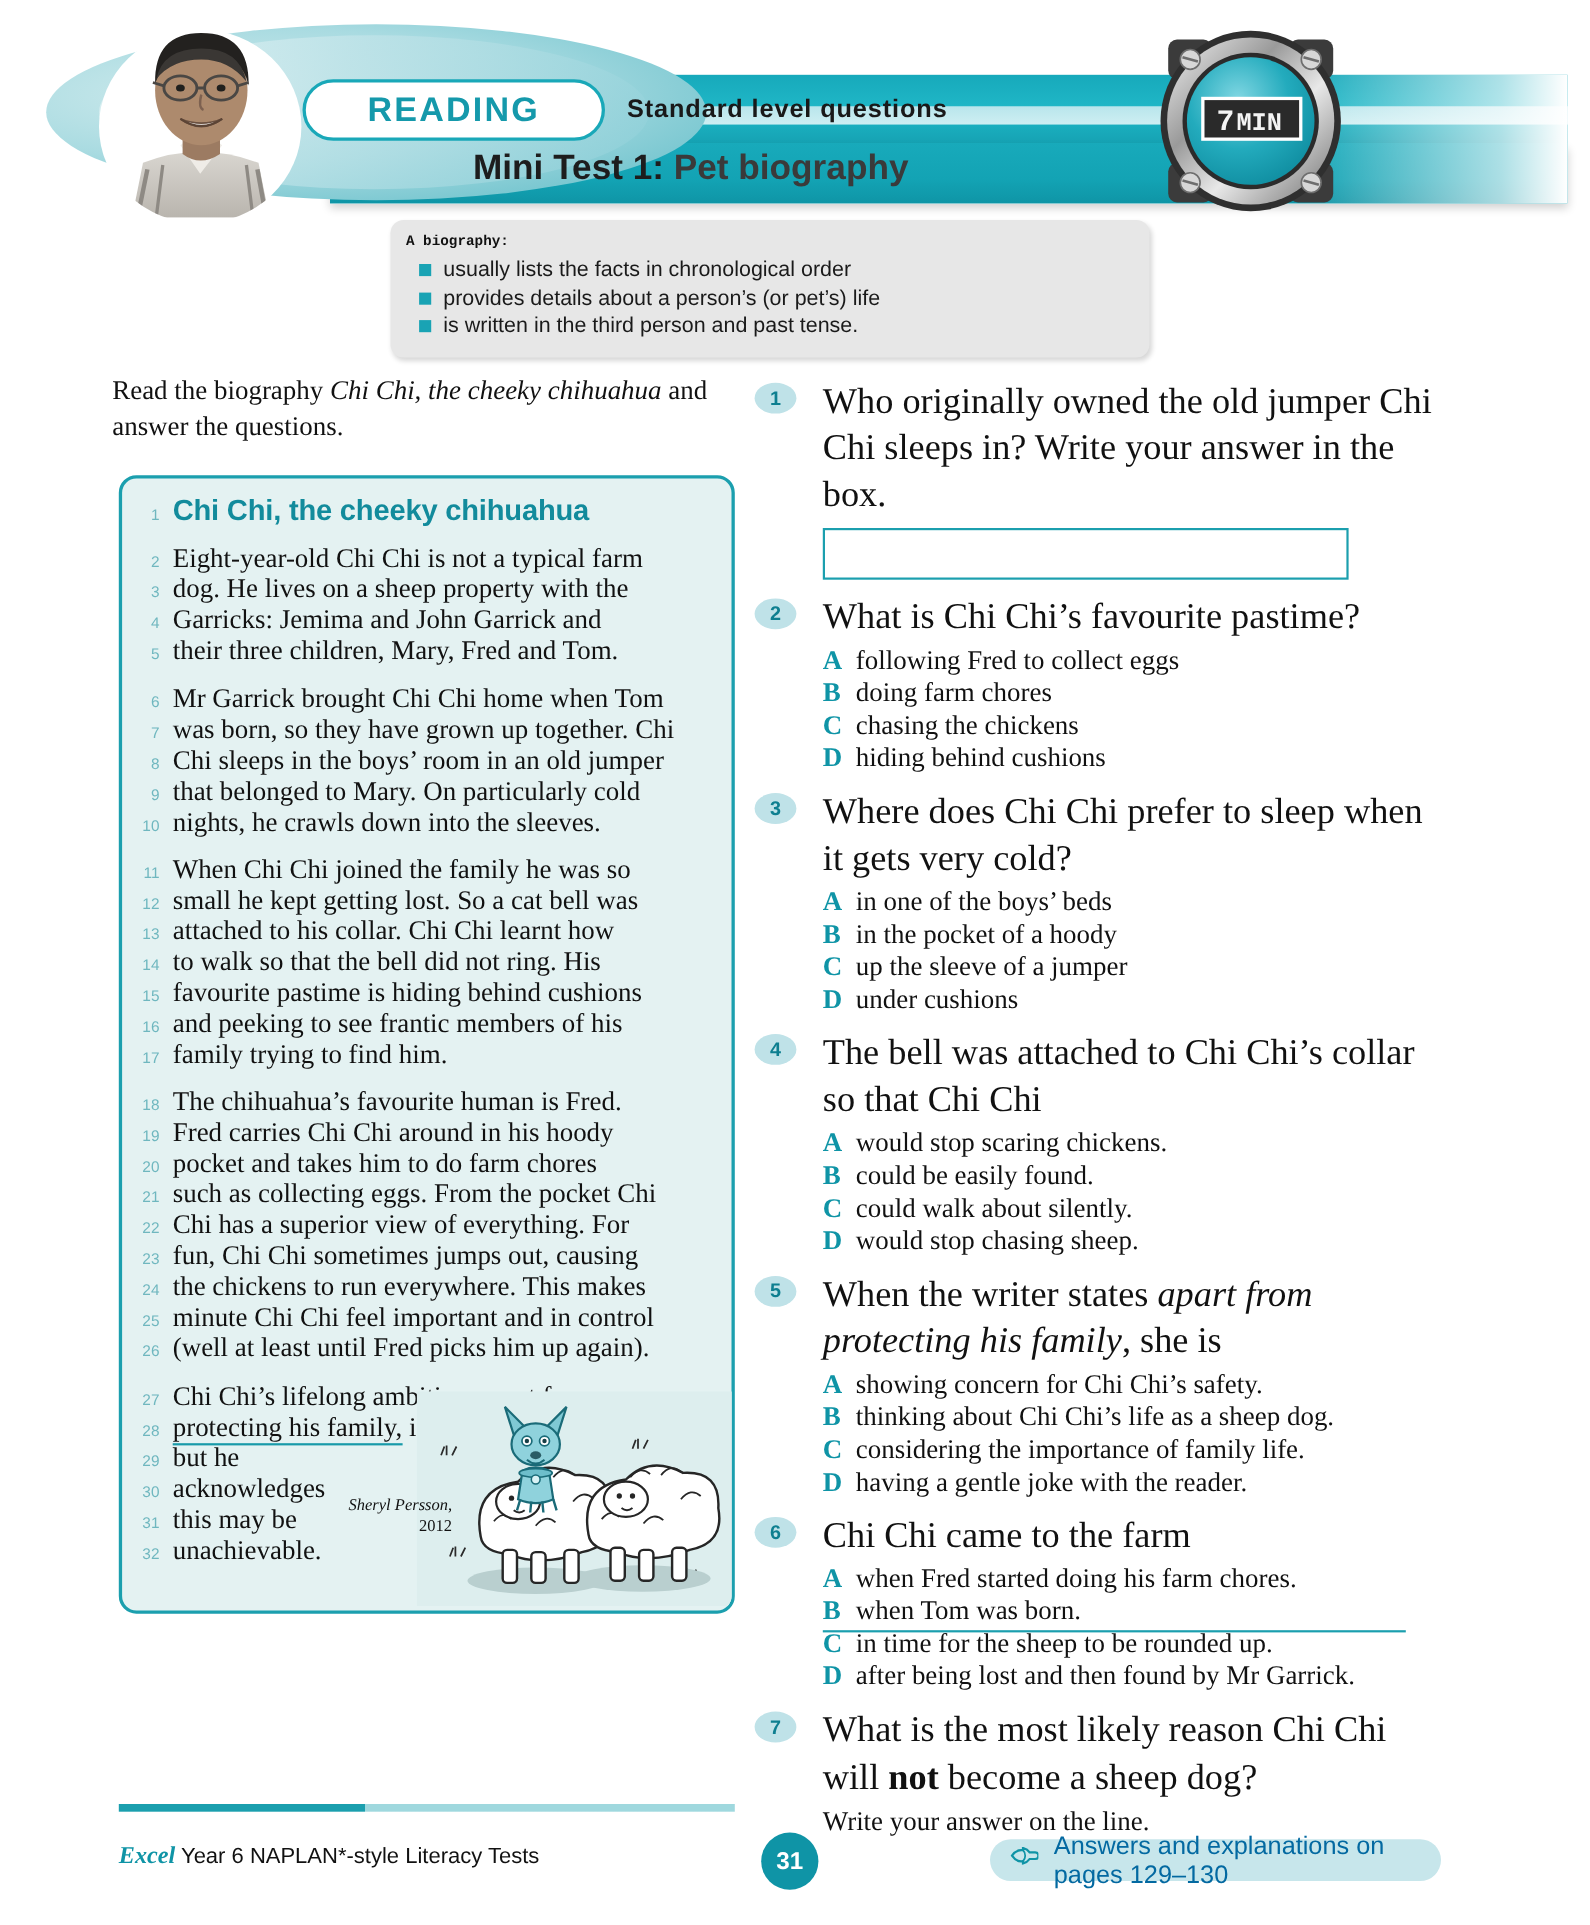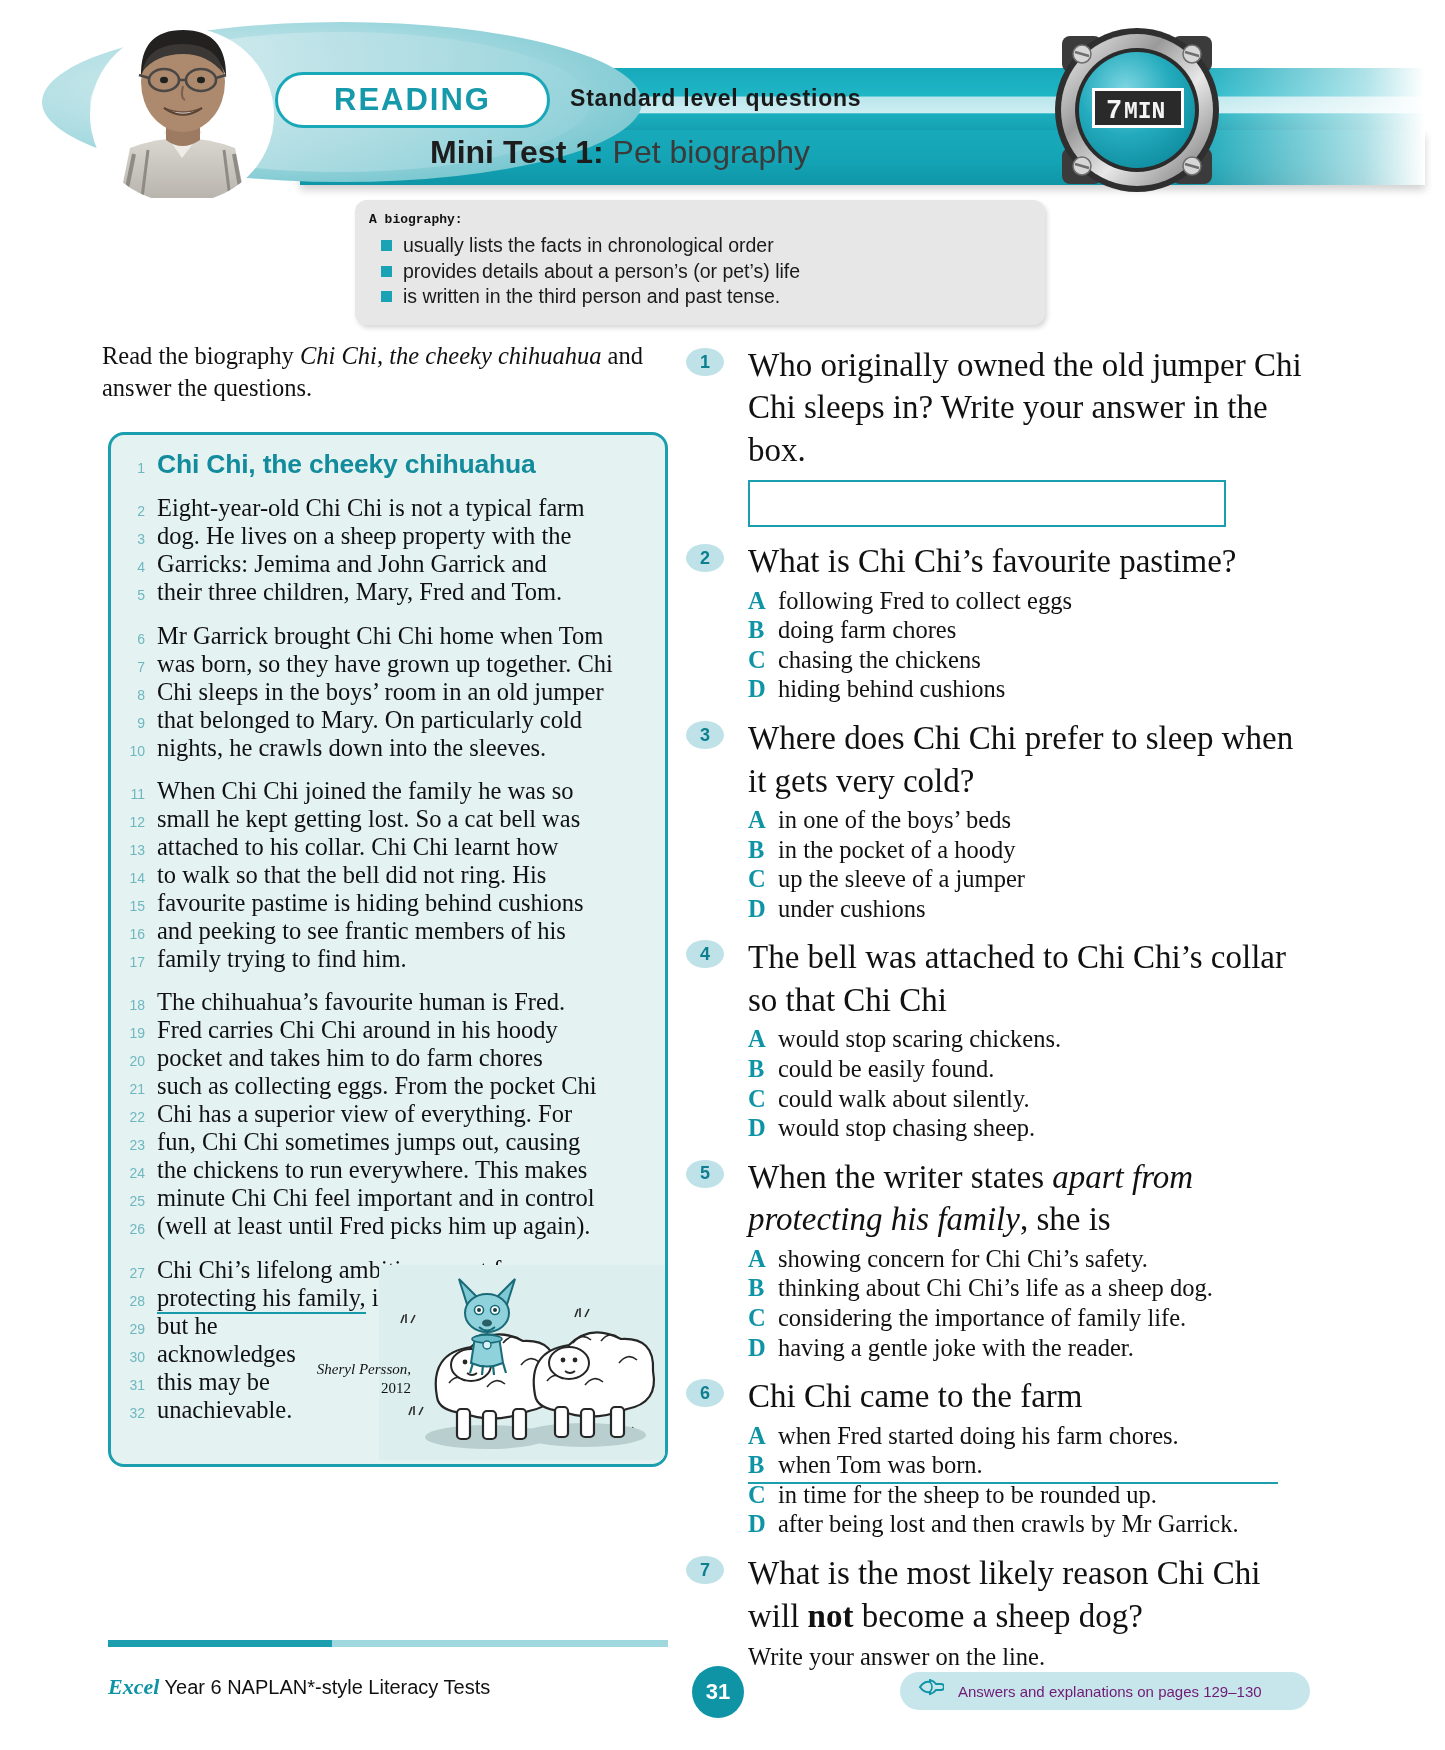--- a/index.html
+++ b/index.html
@@ -62,21 +62,21 @@
     font-family:"Liberation Sans", sans-serif;
     font-weight:bold; font-size:23px; color:#191919; letter-spacing:.8px;
     z-index:6;
   }
   .mini-test {
     position:absolute; left:430px; top:134px;
     font-size:32px; color:#1d1d1d; z-index:6;
     font-family:"Liberation Sans", sans-serif;
   }
   .mini-test b { font-weight:bold; }
-  .mini-test .subtitle { font-weight:normal; color:#3a3a3a; }
+  .mini-test .subtitle { font-weight:bold; color:#3a3a3a; }
 
   
   .timer { position:absolute; left:1048px; top:22px; width:178px; height:176px; z-index:8; }
 
   
   .defbox {
     position:absolute; left:355px; top:200px; width:690px; height:125px;
     background:#e7e7e7; border-radius:12px;
     box-shadow:2px 3px 5px rgba(0,0,0,0.16);
     padding:12px 0 0 14px;
@@ -199,21 +199,21 @@
     font-family:"Liberation Sans", sans-serif;
     font-weight:bold; font-size:22px; color:#ffffff;
   }
   .answers-pill {
     position:absolute; left:900px; top:8px; width:410px; height:38px;
     background:#c7e6eb; border-radius:19px;
     display:flex; align-items:center; padding-left:18px; gap:14px;
   }
   .answers-pill .label {
     font-family:"Liberation Sans", sans-serif;
-    font-size:15px; color:#701a75;
+    font-size:23px; color:#0369a1;
   }
 </style>
 </head>
 <body>
 
 <div class="header">
 
   <div class="hdr-band-top"></div>
   <div class="hdr-band-bottom"></div>
 
@@ -680,21 +680,21 @@
           <div class="opt">
             <span class="letter">B</span>
             <span class="text">when Tom was born.</span>
           </div>
           <div class="opt">
             <span class="letter">C</span>
             <span class="text">in time for the sheep to be rounded up.</span>
           </div>
           <div class="opt">
             <span class="letter">D</span>
-            <span class="text">after being lost and then crawls by Mr Garrick.</span>
+            <span class="text">after being lost and then found by Mr Garrick.</span>
           </div>
         </div>
       </div>
     </div>
     <div class="q">
       <div class="q-num">7</div>
       <div class="q-body">
         <div class="q-stem">What is the most likely reason Chi Chi will <b>not</b> become a sheep dog?</div>
         <div class="q-writeline">Write your answer on the line.</div>
       </div>

